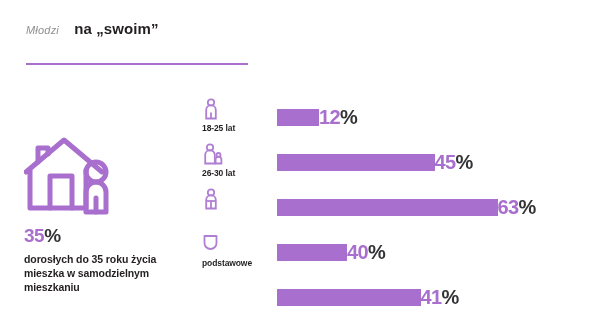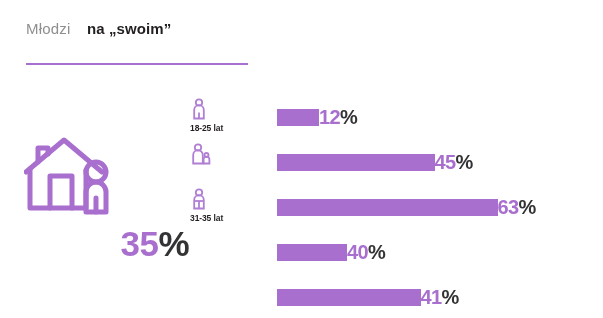--- a/index.html
+++ b/index.html
@@ -25,24 +25,25 @@
 
   
   .header {
     position: absolute;
     left: 26px;
     top: 20px;
     width: 400px;
     white-space: nowrap;
   }
   .title-light {
-    font-size: 15px;
+    font-size: 11px;
     font-weight: 400;
     color: #8f8f92;
     letter-spacing: 0.2px;
+    font-style: italic;
   }
   .title-bold {
     font-size: 15px;
     font-weight: 700;
     color: #231f20;
     letter-spacing: 0.1px;
     margin-left: 12px;
   }
   .rule {
     position: absolute;
@@ -60,25 +61,24 @@
     top: 134px;
     width: 165px;
   }
   .kpi-icon {
     width: 104px;
     height: 82px;
     display: block;
   }
   .kpi-value {
     margin-top: 10px;
-    font-size: 35px;
+    font-size: 19px;
     font-weight: 700;
     line-height: 1;
     letter-spacing: -0.5px;
-    text-align: right;
   }
   .kpi-value .num { color: #a86fce; }
   .kpi-value .pct { color: #333336; }
   .kpi-desc {
     margin-top: 8px;
     font-size: 10.5px;
     font-weight: 700;
     line-height: 1.32;
     color: #231f20;
     letter-spacing: -0.1px;
@@ -92,21 +92,21 @@
     top: 98px;
     width: 413px;
     height: 220px;
   }
   .chart-row {
     position: relative;
     height: 45px;
   }
   .cat {
     position: absolute;
-    left: 0;
+    left: 12px;
     top: 0;
     width: 80px;
   }
   .cat-icon {
     display: block;
     height: 22px;
     width: 26px;
   }
   .cat-label {
     display: block;
@@ -168,20 +168,21 @@
 
           <path d="M62 58 a10 10 0 0 1 20 0 L82 78 L62 78 Z"></path>
 
           <path d="M72 64 L72 78"></path>
         </g>
       </svg>
     </span>
     <div class="kpi-value">
       <span class="num">35</span><span class="pct">%</span>
     </div>
+    <div class="kpi-desc">dorosłych do 35 roku życia mieszka w samodzielnym mieszkaniu</div>
   </div>
 
   <div class="chart">
 
     <div class="chart-row">
       <div class="cat">
         <span class="cat-icon">
           <svg width="26" height="22" viewBox="0 0 26 22" xmlns="http://www.w3.org/2000/svg">
             <g fill="none" stroke="#b07fd4" stroke-width="1.8">
               <circle cx="9" cy="4.5" r="3.2"></circle>
@@ -205,20 +206,21 @@
         <span class="cat-icon">
           <svg width="26" height="22" viewBox="0 0 26 22" xmlns="http://www.w3.org/2000/svg">
             <g fill="none" stroke="#b07fd4" stroke-width="1.8">
               <circle cx="8" cy="4.5" r="3.2"></circle>
               <path d="M3.2 20.5 L3.2 12 a4.8 4.8 0 0 1 9.6 0 L12.8 20.5 Z"></path>
               <circle cx="16.5" cy="12" r="2"></circle>
               <path d="M13.6 20.5 L13.6 16.5 a2.9 2.9 0 0 1 5.8 0 L19.4 20.5 Z"></path>
             </g>
           </svg>
         </span>
+        <span class="cat-label">26-30 lat</span>
       </div>
       <div class="bar-area">
         <div class="bar" style="width: 157.5px;"></div>
         <div class="bar-value">
           <span class="num">45</span><span class="pct">%</span>
         </div>
       </div>
     </div>
 
     <div class="chart-row">
@@ -226,31 +228,40 @@
         <span class="cat-icon">
           <svg width="26" height="22" viewBox="0 0 26 22" xmlns="http://www.w3.org/2000/svg">
             <g fill="none" stroke="#b07fd4" stroke-width="1.8">
               <circle cx="9" cy="4.5" r="3.2"></circle>
               <path d="M4.2 20.5 L4.2 12 a4.8 4.8 0 0 1 9.6 0 L13.8 20.5 Z"></path>
               <path d="M9 13 L9 20.5"></path>
               <path d="M4.2 13 L13.8 13"></path>
             </g>
           </svg>
         </span>
-        <span class="cat-label">31-35 lat</span>
       </div>
       <div class="bar-area">
         <div class="bar" style="width: 220.5px;"></div>
         <div class="bar-value">
           <span class="num">63</span><span class="pct">%</span>
         </div>
       </div>
     </div>
 
     <div class="chart-row">
+      <div class="cat">
+        <span class="cat-icon">
+          <svg width="26" height="22" viewBox="0 0 26 22" xmlns="http://www.w3.org/2000/svg">
+            <g fill="none" stroke="#b07fd4" stroke-width="1.8" stroke-linejoin="round">
+              <path d="M2.5 3 L14.5 3 L14.5 10 a6 6 0 0 1 -6 6 a6 6 0 0 1 -6 -6 Z"></path>
+            </g>
+          </svg>
+        </span>
+        <span class="cat-label">podstawowe</span>
+      </div>
       <div class="bar-area">
         <div class="bar" style="width: 70px;"></div>
         <div class="bar-value">
           <span class="num">40</span><span class="pct">%</span>
         </div>
       </div>
     </div>
 
     <div class="chart-row">
       <div class="bar-area">

